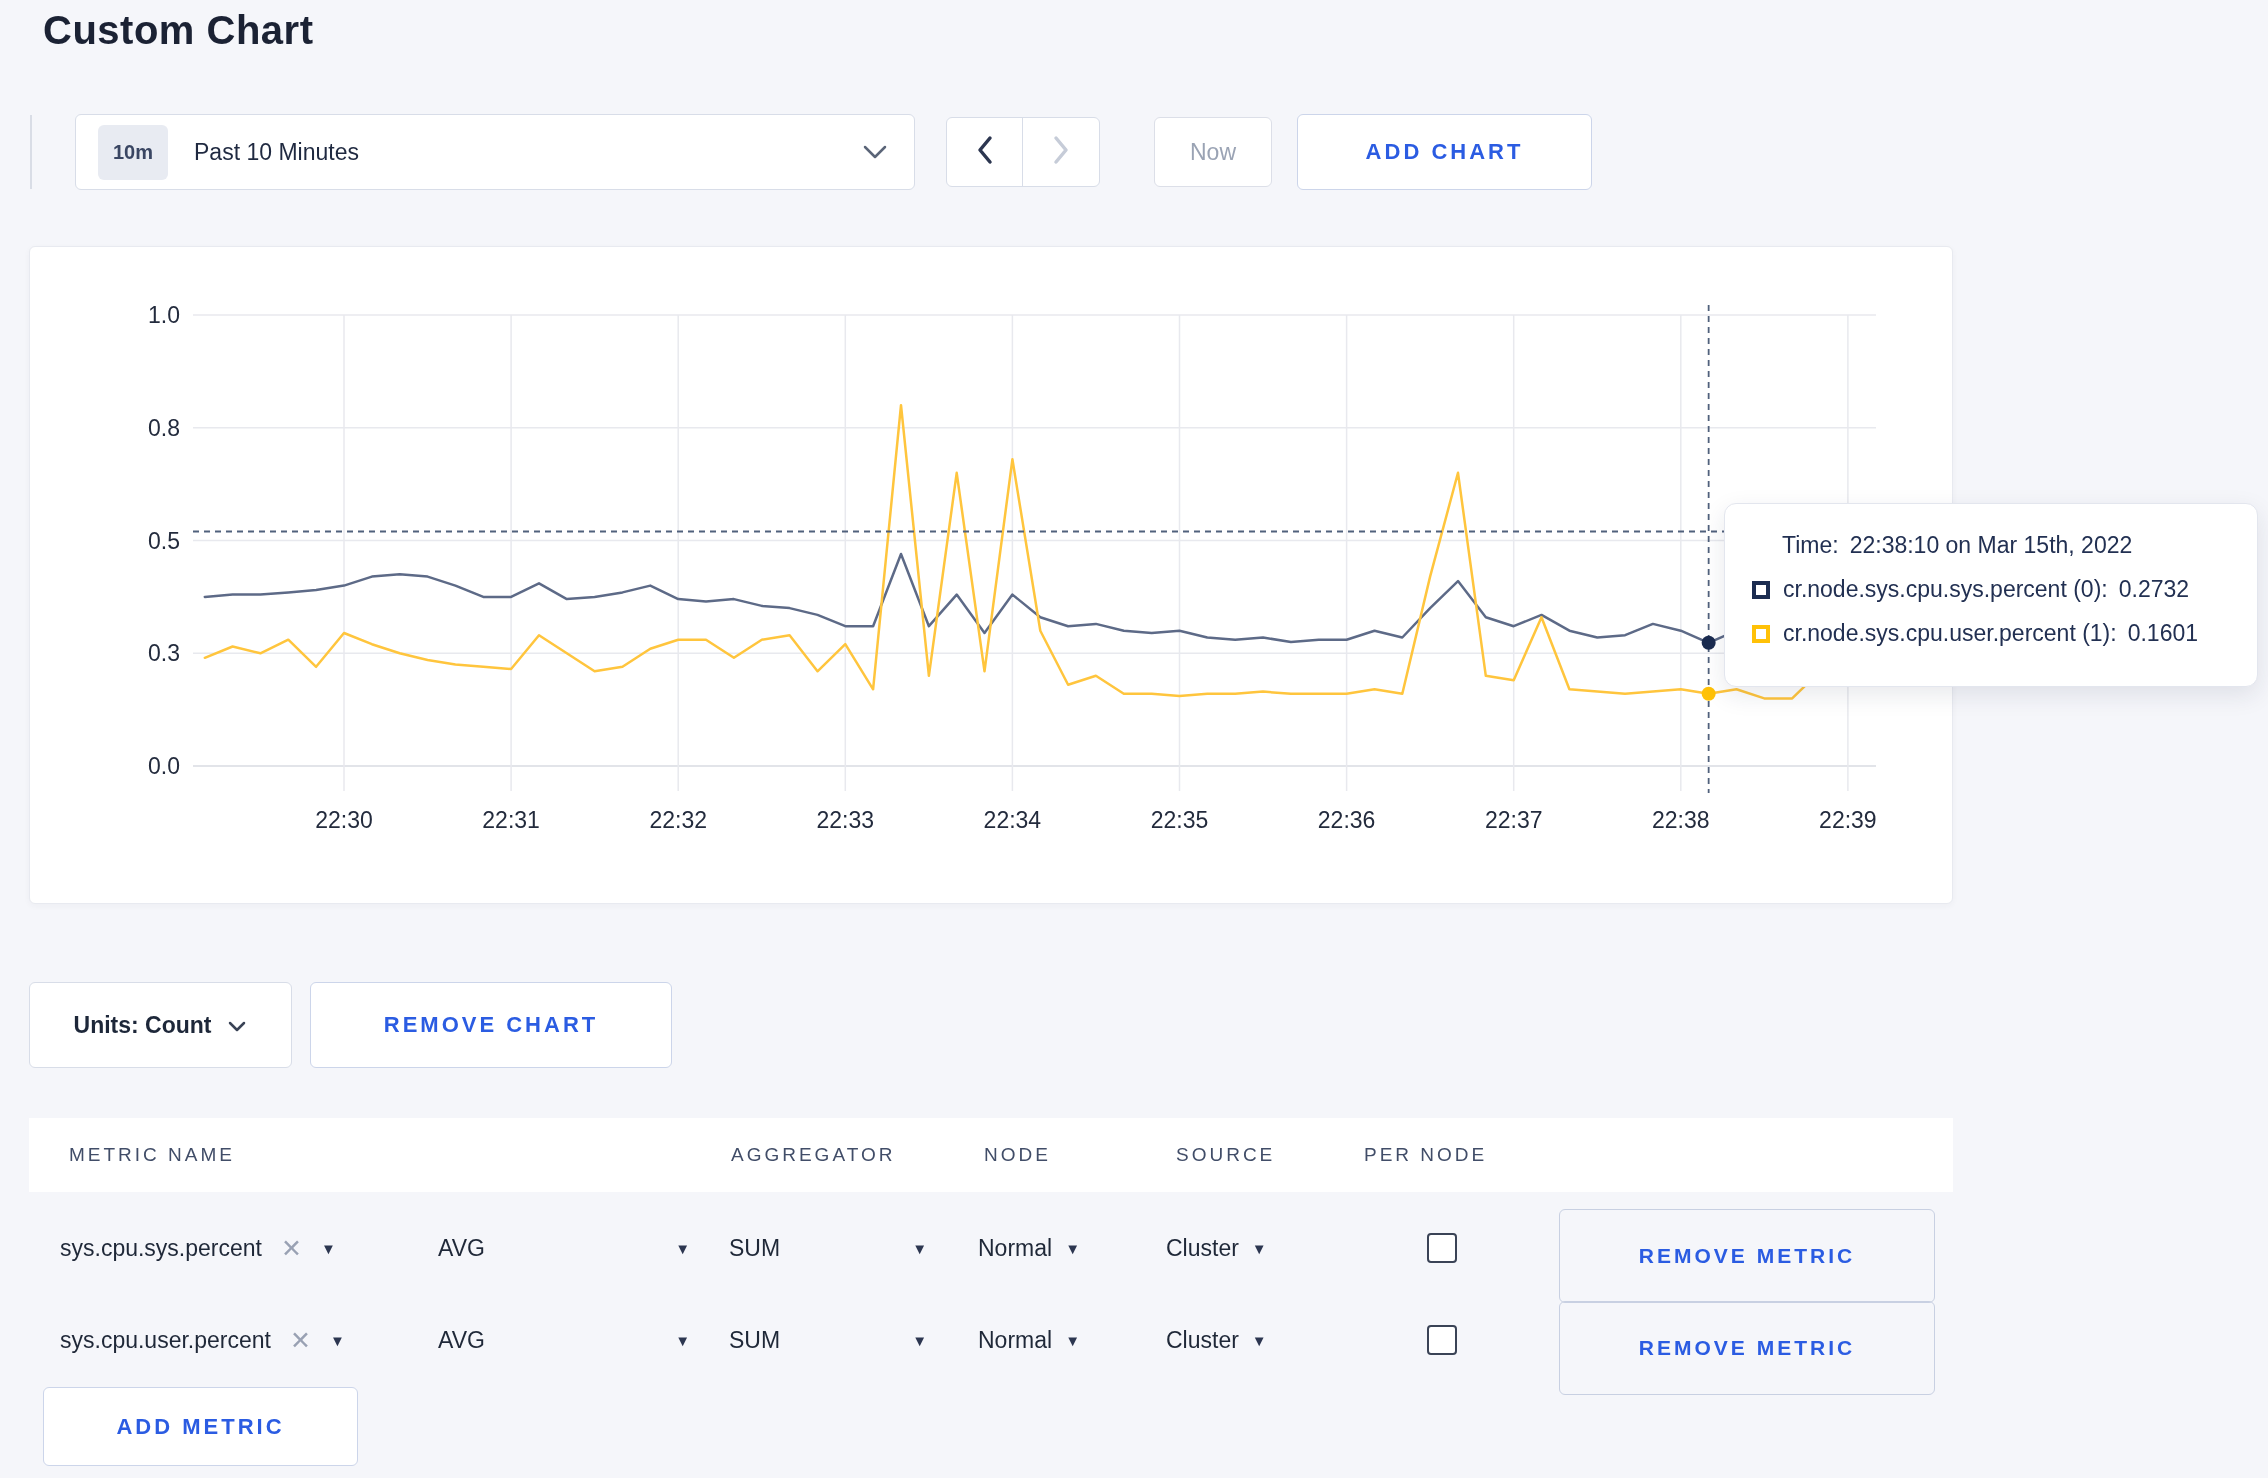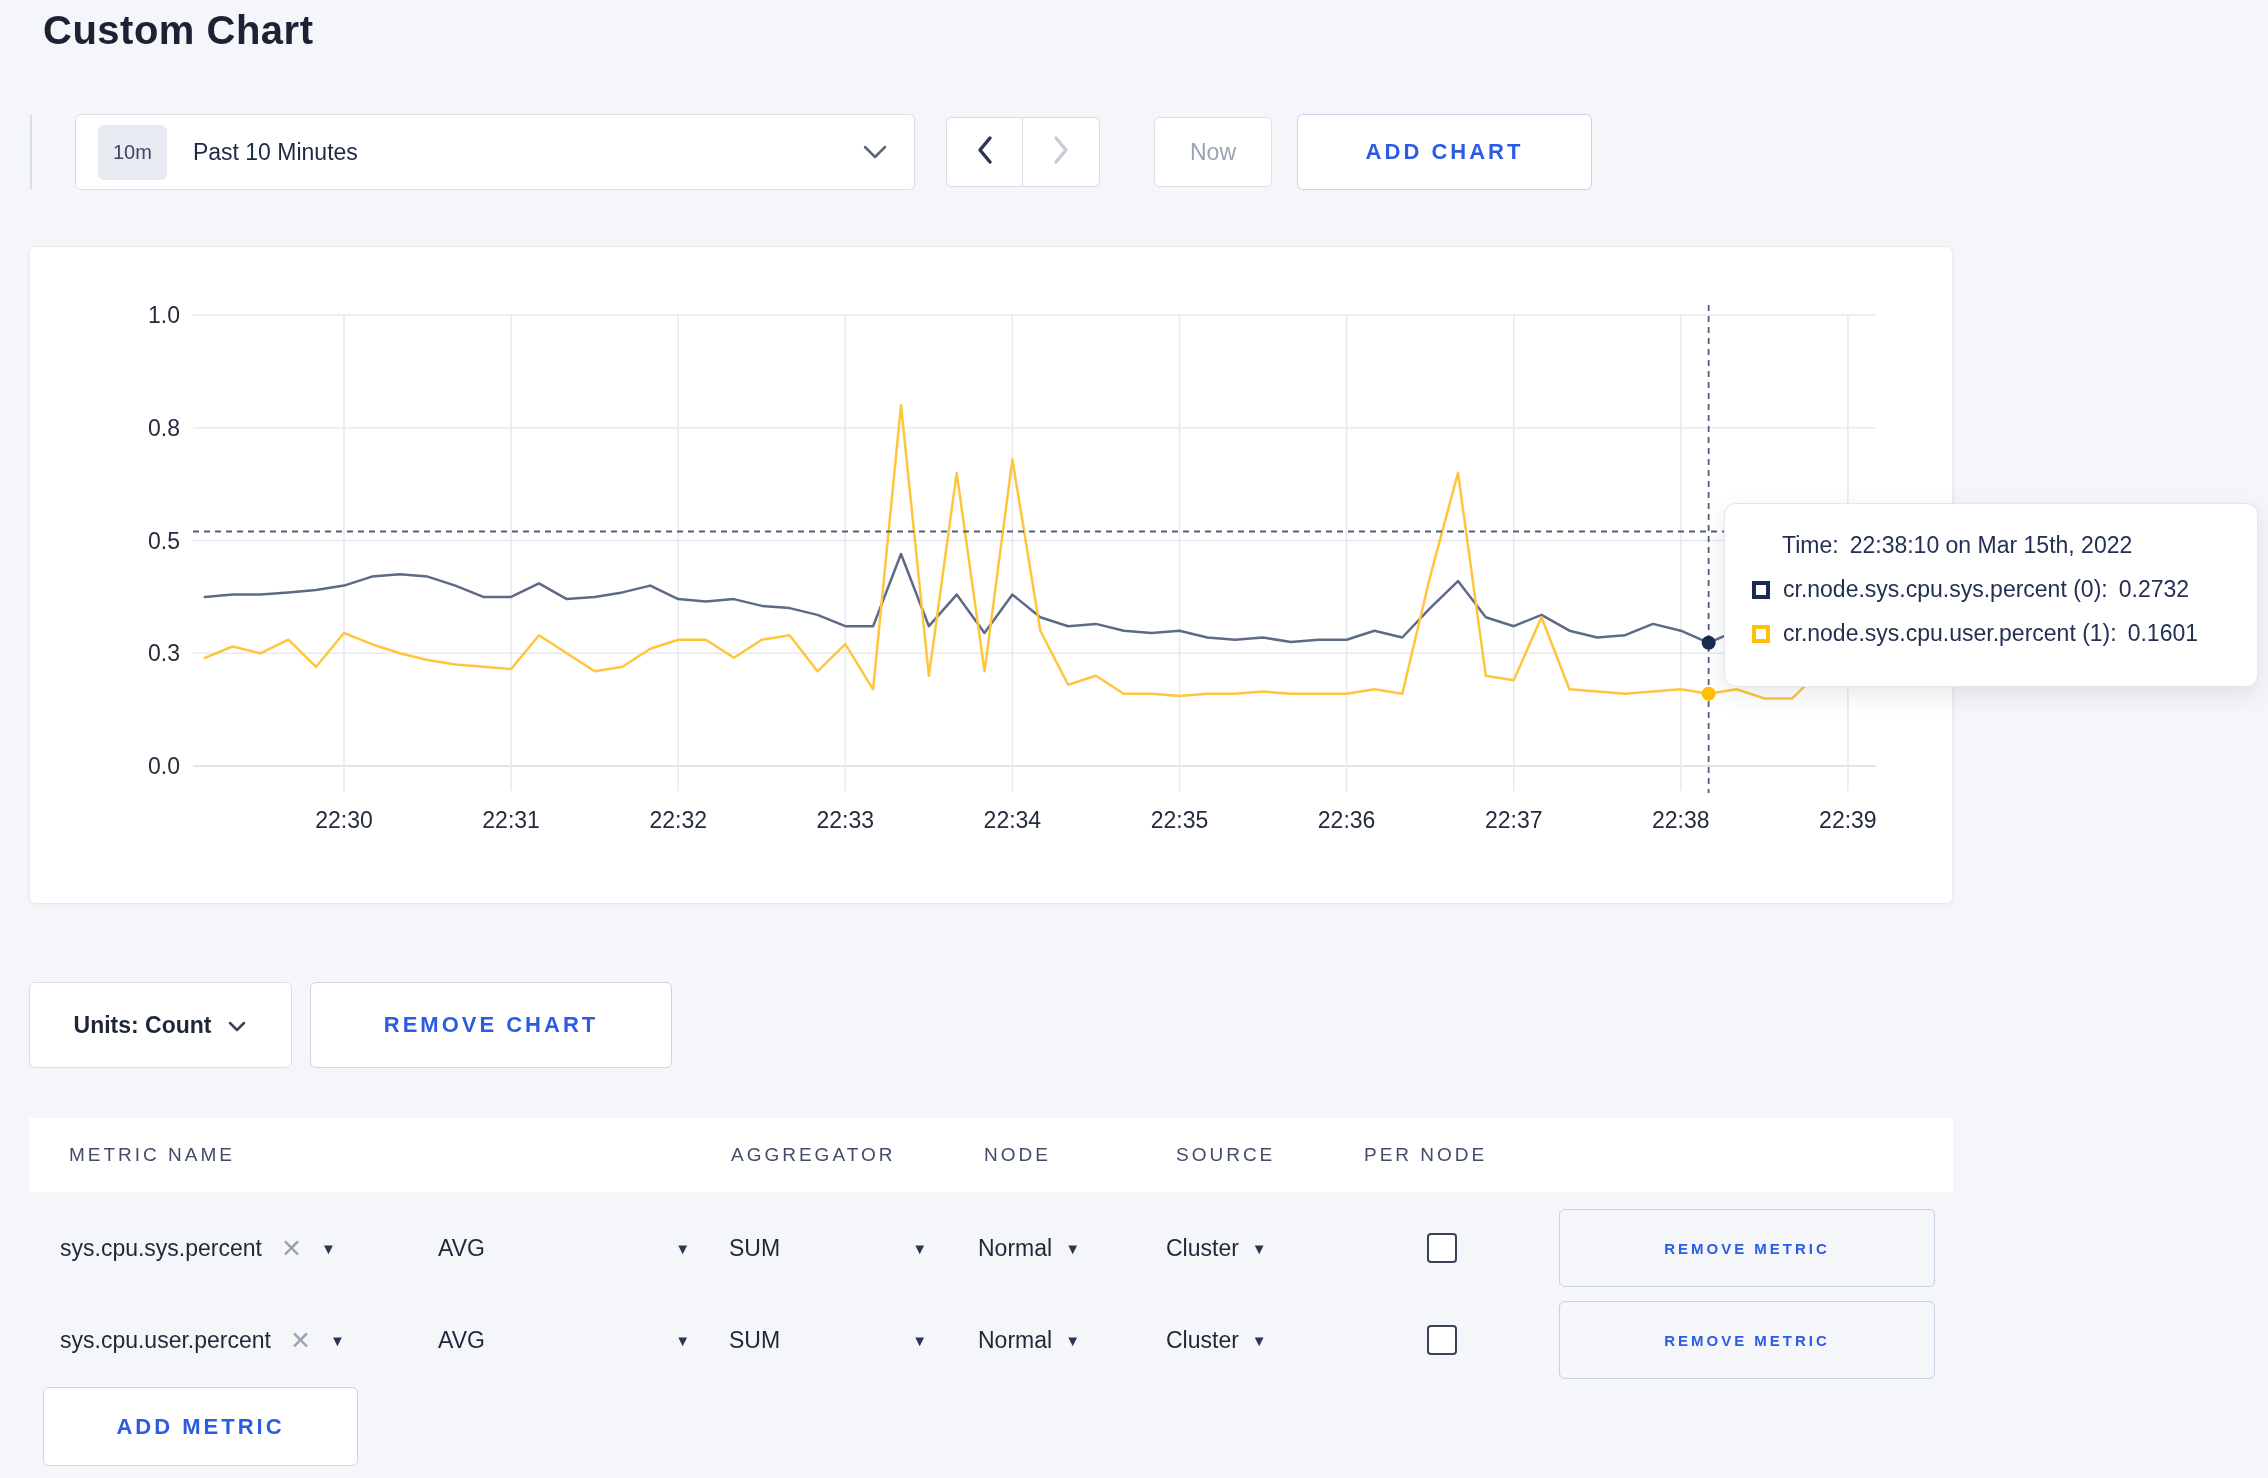--- a/index.html
+++ b/index.html
@@ -18,21 +18,21 @@
 
   .toolbar-divider { left:30px; top:115px; width:2px; height:74px; background:#d9dde6; }
 
   .time-picker {
     left:75px; top:114px; width:840px; height:76px;
     background:#fff; border:1px solid #d8dde8; border-radius:6px;
     display:flex; align-items:center; cursor:pointer;
   }
   .time-badge {
     margin-left:22px; padding:16px 15px; background:#e8ebf2; border-radius:6px;
-    font-size:20px; font-weight:400; color:#3a4663;
+    font-size:20px; font-weight:700; color:#3a4663;
   }
   .time-label { margin-left:26px; font-size:23px; color:#1f2940; }
   .time-chevron { margin-left:auto; margin-right:26px; display:flex; }
 
   .pager { left:946px; top:117px; width:154px; height:70px; display:flex;
     background:#fff; border:1px solid #d8dde8; border-radius:6px; overflow:hidden; }
   .pager-btn { width:50%; display:flex; align-items:center; justify-content:center; cursor:pointer; }
   .pager-btn:first-child { border-right:1px solid #d8dde8; }
 
   .now-btn { left:1114px; top:117px; width:118px; height:70px;
@@ -90,22 +90,22 @@
   .metric-name { font-size:23px; color:#1f2838; }
   .tag-close { font-size:25px; color:#99a1b3; cursor:pointer; line-height:1; }
   .caret { font-size:15px; color:#2c3650; line-height:1; cursor:pointer; }
   .dd-cell { justify-content:space-between; font-size:23px; color:#1f2838; cursor:pointer; }
   .ds-cell  { left:409px; width:252px; }
   .agg-cell { left:700px; width:198px; }
   .rate-cell { left:949px; gap:13px; font-size:23px; cursor:pointer; }
   .src-cell  { left:1137px; gap:13px; font-size:23px; cursor:pointer; }
   .checkbox { position:absolute; left:1398px; top:24px; width:30px; height:30px;
     background:#fff; border:2px solid #3a4356; border-radius:4px; cursor:pointer; }
-  .remove-metric-btn { position:absolute; left:1530px; top:0; width:376px; height:78px;
-    background:transparent; border:1px solid #c8d0e2; font-size:15px; }
+  .remove-metric-btn { position:absolute; left:1530px; top:0; width:376px; height:94px;
+    background:transparent; border:1px solid #c8d0e2; font-size:21px; }
 
   .add-metric-btn { left:43px; top:1387px; width:315px; height:79px; background:#fff; }
 </style>
 </head>
 <body>
 
 <div class="abs page-title">Custom Chart</div>
 
 <div class="abs toolbar-divider"></div>
 

